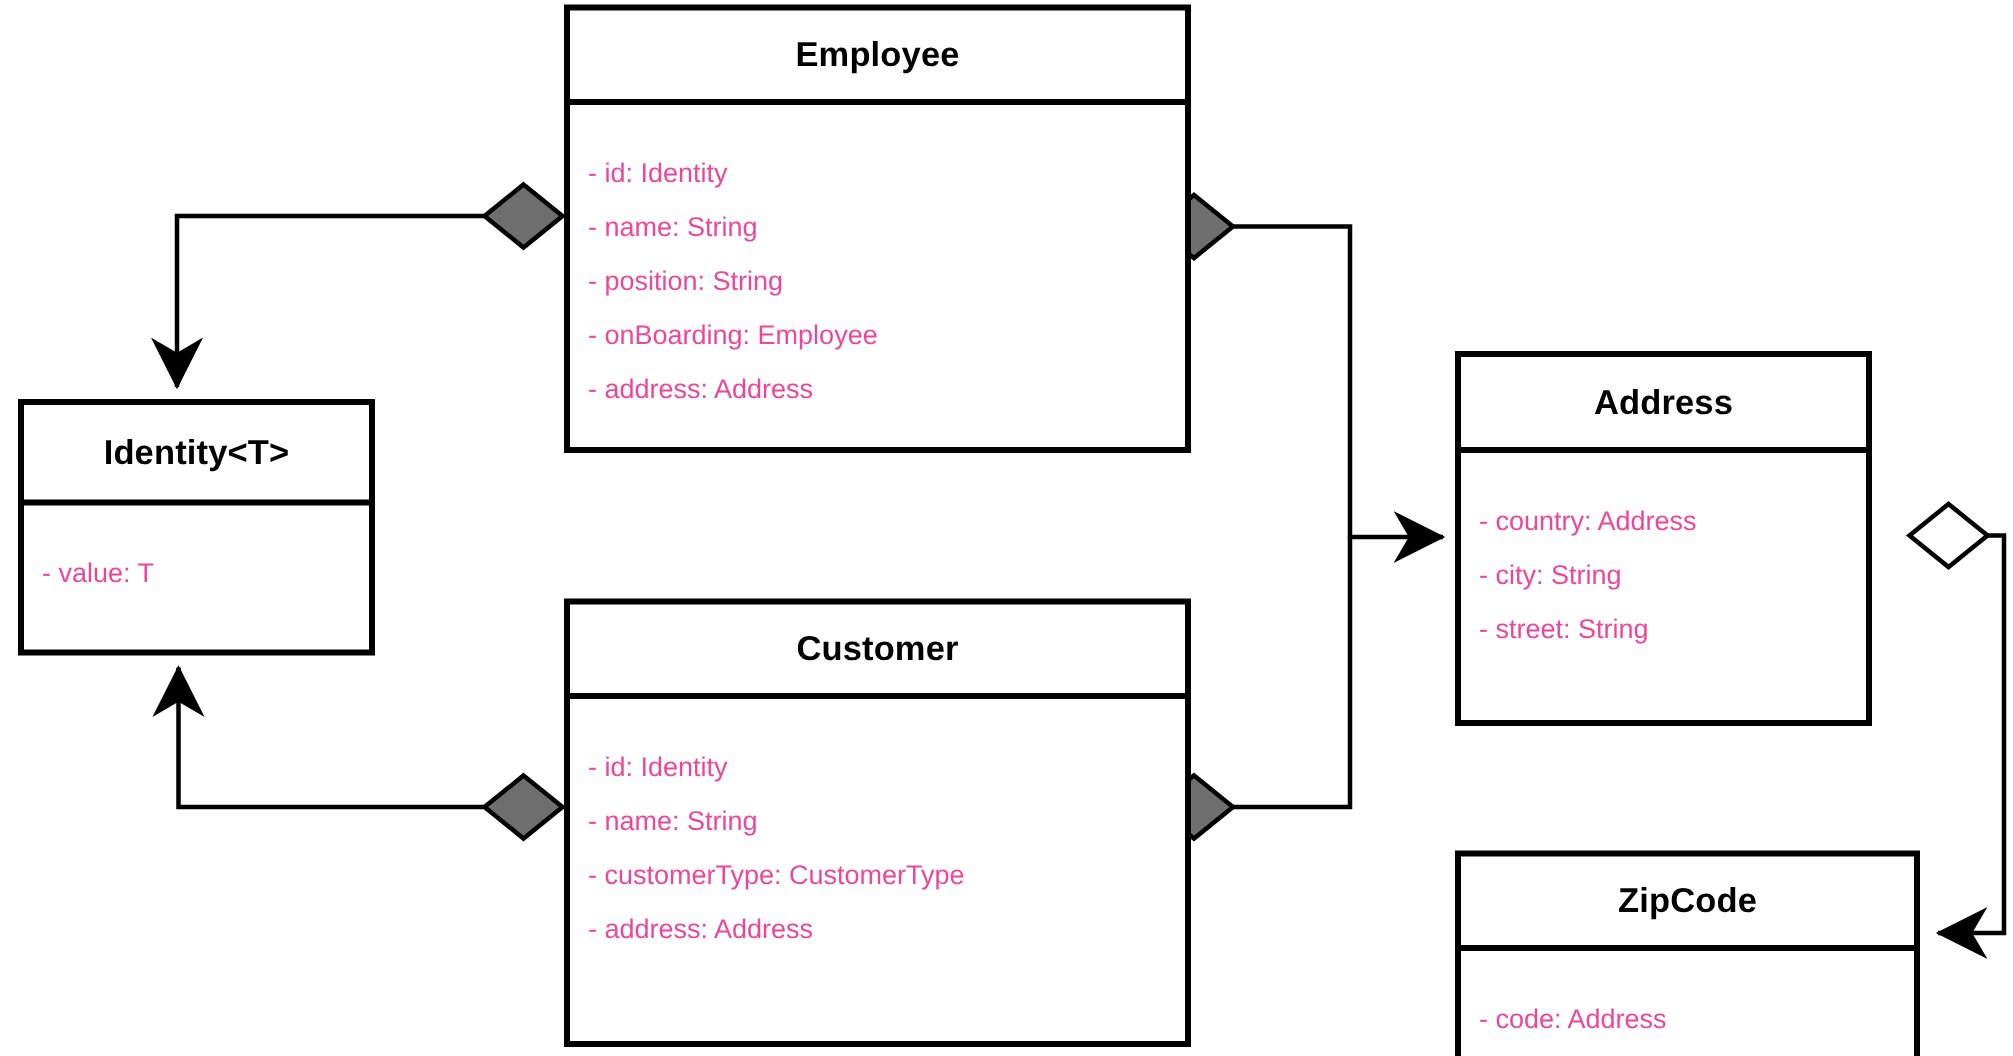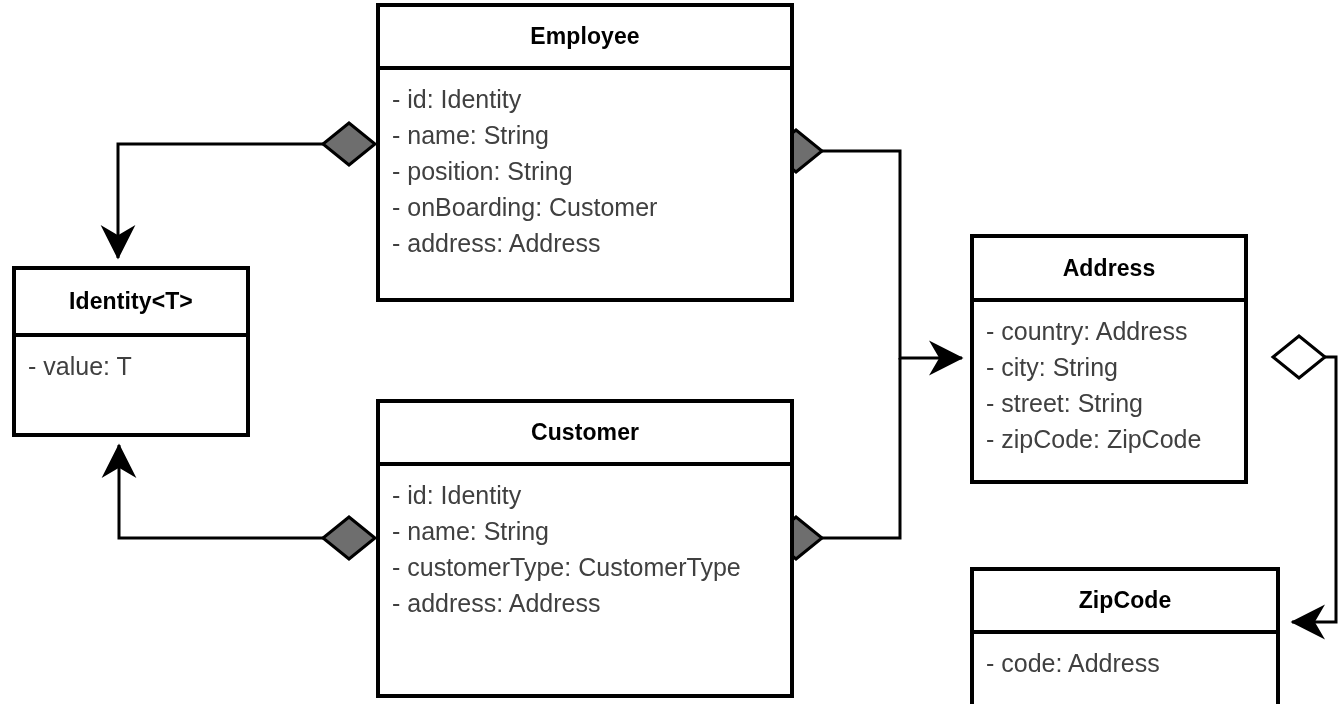--- a/index.html
+++ b/index.html
@@ -27,43 +27,44 @@
     pointer-events: none;
   }
   .uml-class {
     position: absolute;
     box-sizing: border-box;
     background: #ffffff;
     border: 4px solid #000000;
     display: flex;
     flex-direction: column;
     z-index: 2;
+    gap: 16px;
   }
   .uml-class-header {
     box-sizing: border-box;
     border-bottom: 4px solid #000000;
     display: flex;
     align-items: center;
     justify-content: center;
     text-align: center;
     font-weight: bold;
     font-size: 23px;
     color: #000000;
     letter-spacing: 0.1px;
     flex: 0 0 auto;
   }
   .uml-class-body {
     box-sizing: border-box;
     flex: 1 1 auto;
     padding: 11px 0 0 12px;
   }
   .uml-attribute {
-    font-size: 25px;
+    font-size: 18px;
     line-height: 36px;
-    color: #404040;
+    color: #ec4899;
     white-space: nowrap;
   }
   
   #class-employee  { left: 376px; top: 3px;   width: 418px; height: 299px; }
   #class-employee  .uml-class-header { height: 63px; }
   #class-customer  { left: 376px; top: 399px; width: 418px; height: 299px; }
   #class-customer  .uml-class-header { height: 63px; }
   #class-identity  { left: 12px;   top: 266px; width: 238px; height: 171px; }
   #class-identity  .uml-class-header { height: 67px; }
   #class-address   { left: 970px; top: 234px; width: 278px; height: 250px; }
@@ -108,21 +109,21 @@
       <polygon points="1299,336 1325,357 1299,378 1273,357" fill="#ffffff" stroke="#000000" stroke-width="3"></polygon>
     </g>
   </svg>
 
   <div class="uml-class" id="class-employee">
     <div class="uml-class-header">Employee</div>
     <div class="uml-class-body">
       <div class="uml-attribute">- id: Identity</div>
       <div class="uml-attribute">- name: String</div>
       <div class="uml-attribute">- position: String</div>
-      <div class="uml-attribute">- onBoarding: Customer</div>
+      <div class="uml-attribute">- onBoarding: Employee</div>
       <div class="uml-attribute">- address: Address</div>
     </div>
   </div>
 
   <div class="uml-class" id="class-customer">
     <div class="uml-class-header">Customer</div>
     <div class="uml-class-body">
       <div class="uml-attribute">- id: Identity</div>
       <div class="uml-attribute">- name: String</div>
       <div class="uml-attribute">- customerType: CustomerType</div>
@@ -136,21 +137,20 @@
       <div class="uml-attribute">- value: T</div>
     </div>
   </div>
 
   <div class="uml-class" id="class-address">
     <div class="uml-class-header">Address</div>
     <div class="uml-class-body">
       <div class="uml-attribute">- country: Address</div>
       <div class="uml-attribute">- city: String</div>
       <div class="uml-attribute">- street: String</div>
-      <div class="uml-attribute">- zipCode: ZipCode</div>
     </div>
   </div>
 
   <div class="uml-class" id="class-zipcode">
     <div class="uml-class-header">ZipCode</div>
     <div class="uml-class-body">
       <div class="uml-attribute">- code: Address</div>
     </div>
   </div>
 

